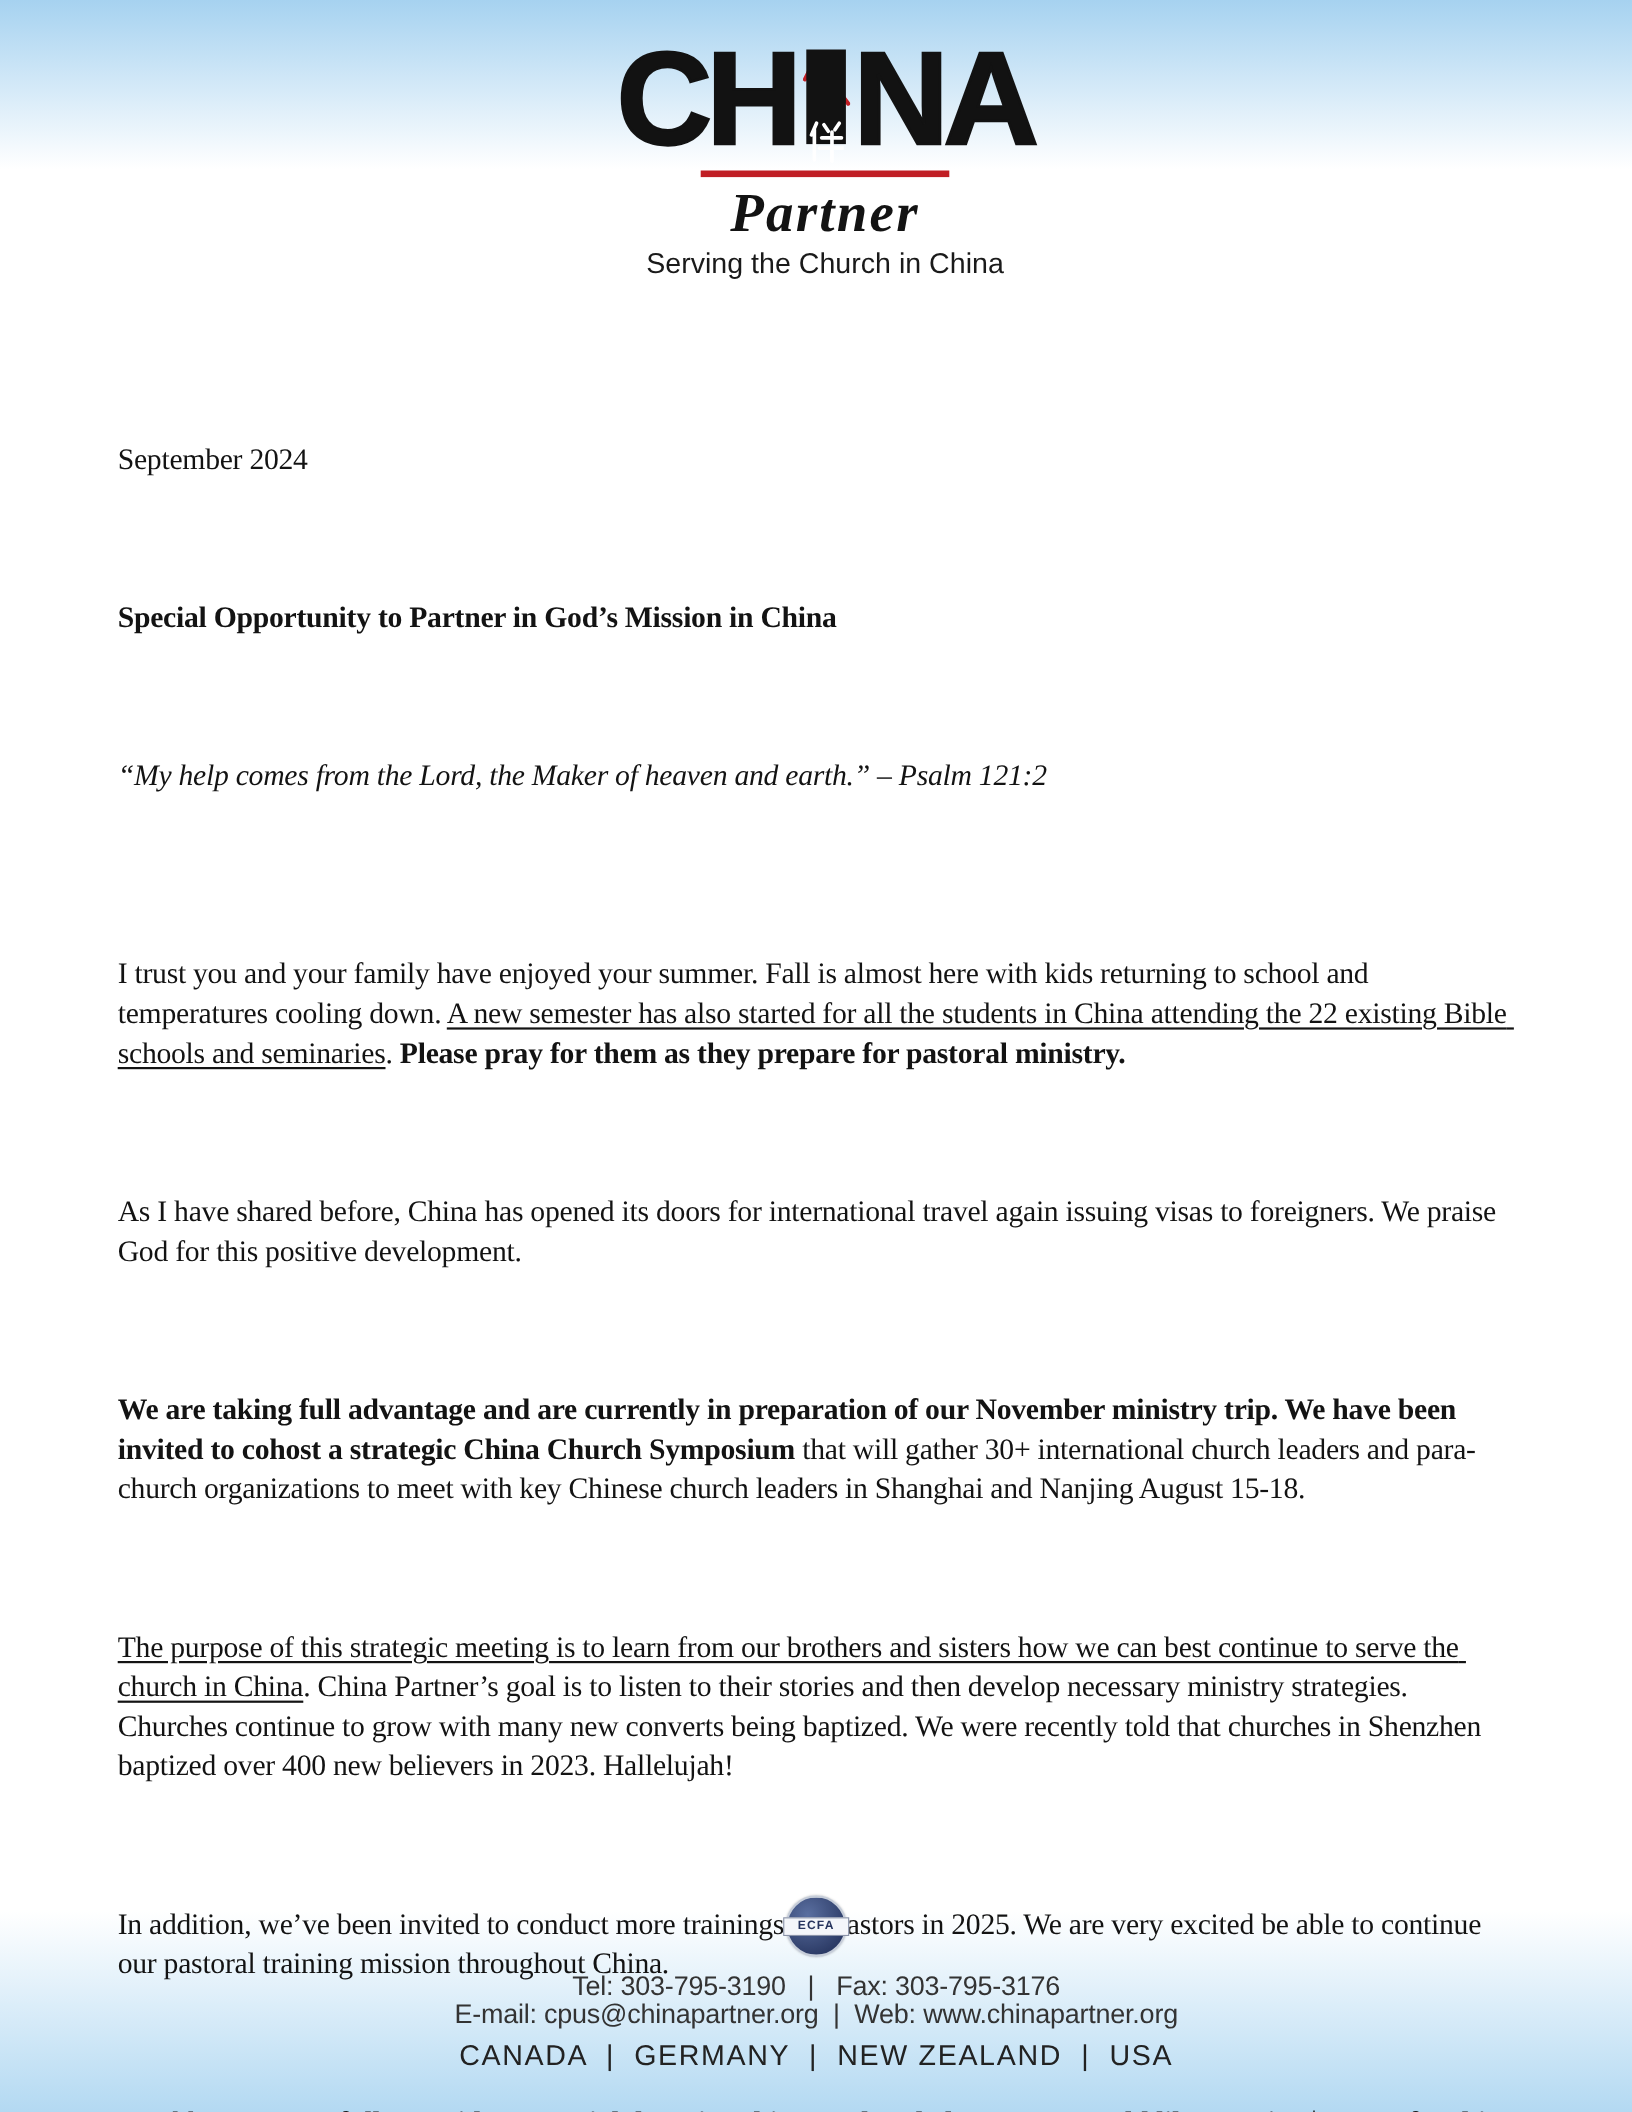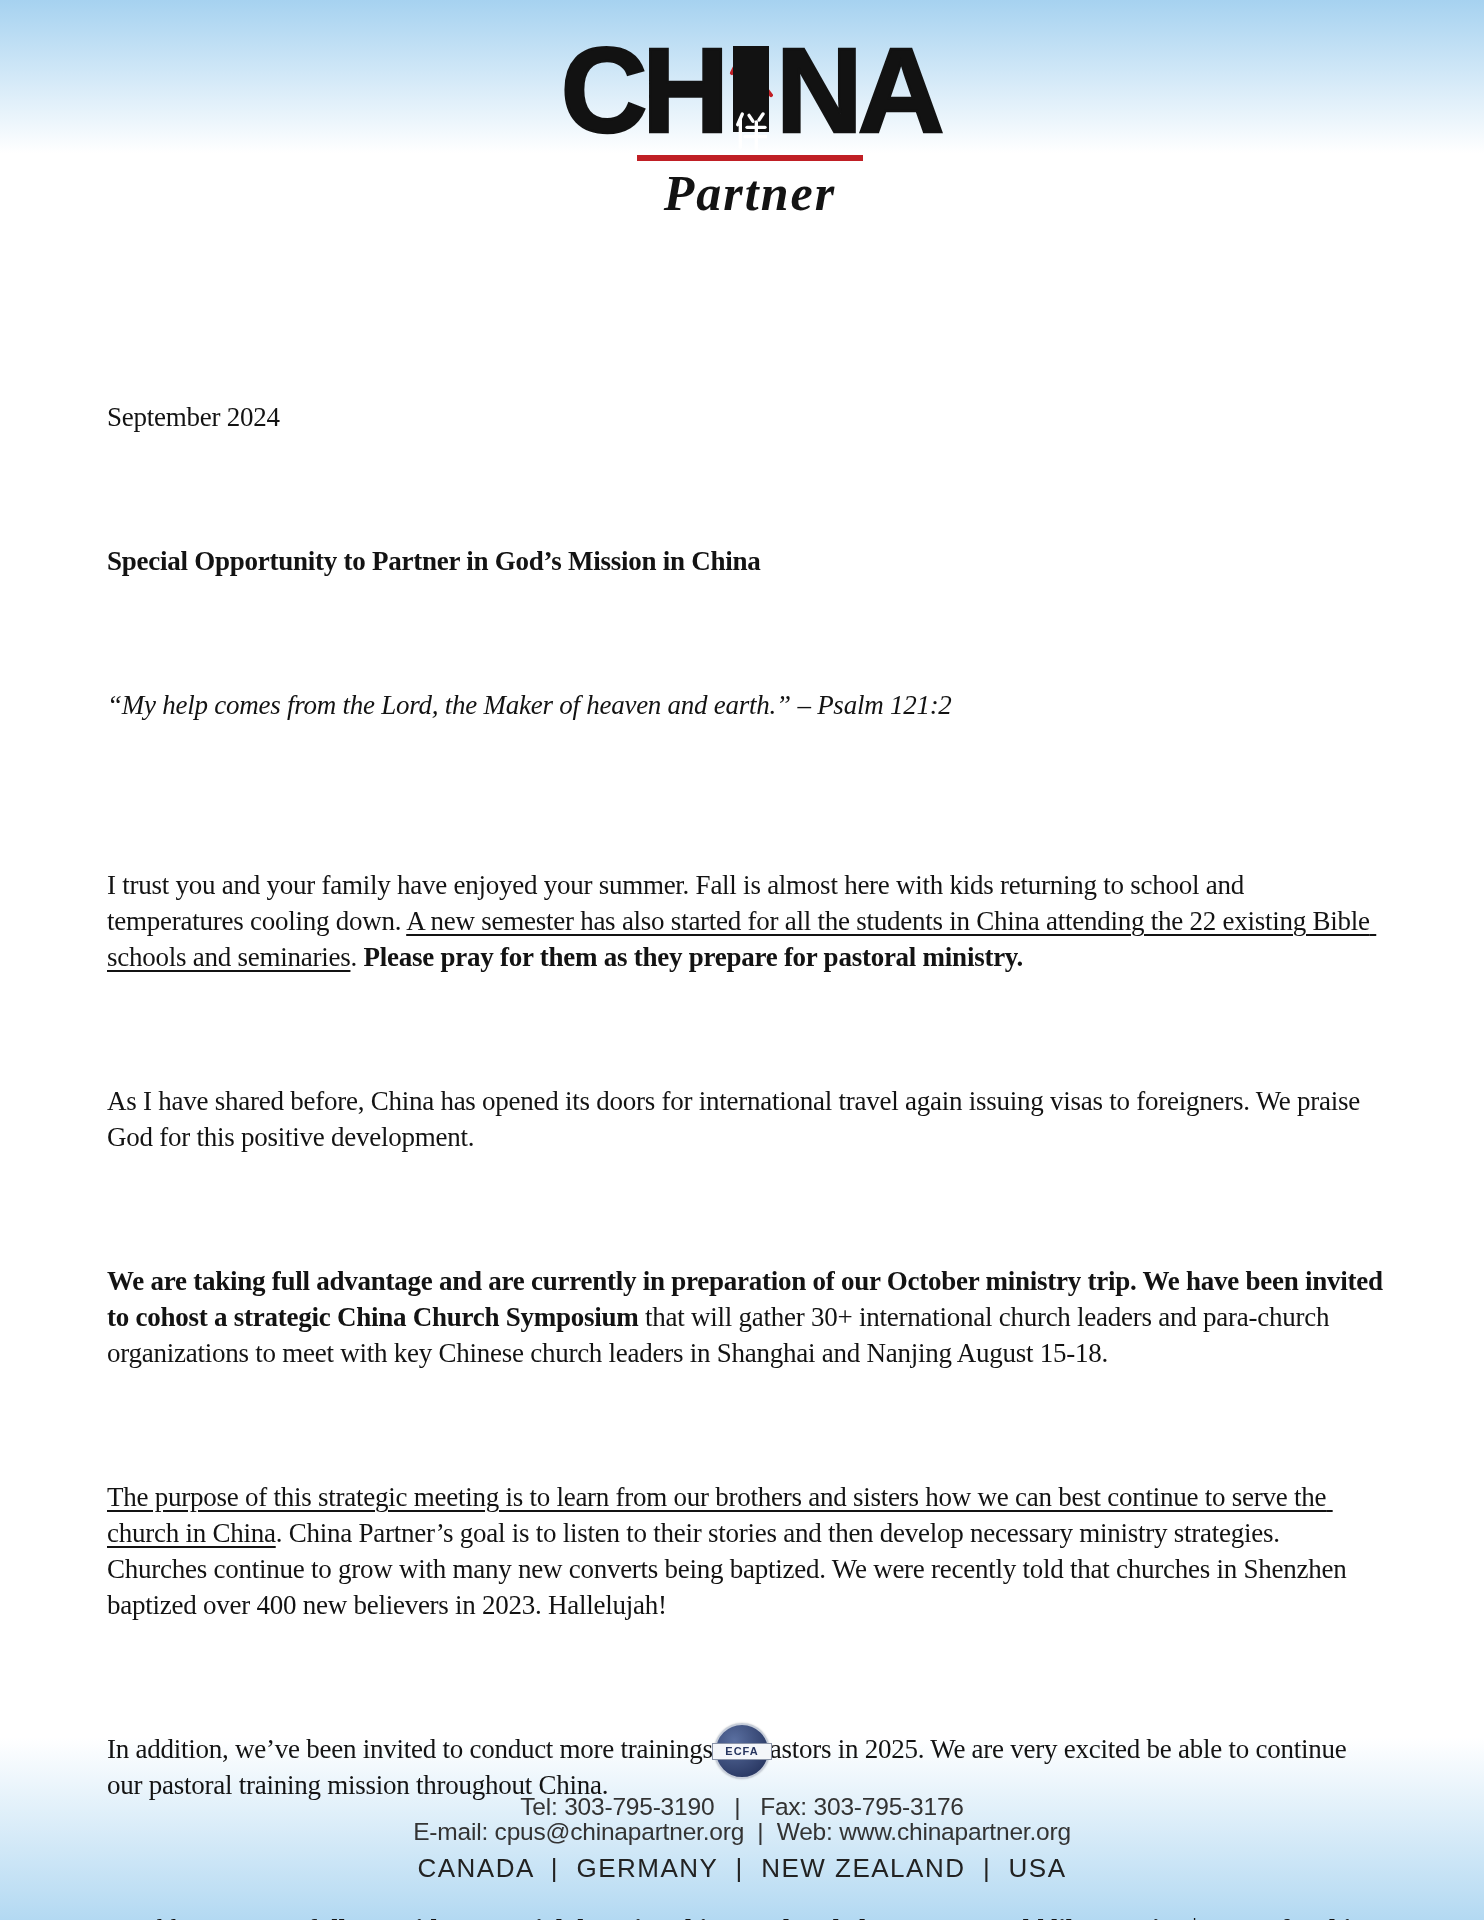--- a/index.html
+++ b/index.html
@@ -105,30 +105,31 @@
             <path d="M21 8 l6 9"></path>
               <path d="M42 6 l-6 9"></path>
             <path d="M18 26 L45 26"></path>
               <path d="M15 40 L48 40"></path>
             <path d="M32 18 L32 58"></path>
           </svg>
         </span></span><span class="cap">NA</span>
       <div class="red-underline"></div>
     </div>
     <div class="logo-partner">Partner</div>
+    <div class="logo-tagline">Serving the Church in China</div>
   </div>
 
   <div class="letter">
     <div class="para">September 2024</div>
     <div class="para heading">Special Opportunity to Partner in God’s Mission in China</div>
     <div class="para"><span class="i">“My help comes from the Lord, the Maker of heaven and earth.” – Psalm 121:2</span></div>
 
     <div class="para"><span>I trust you and your family have enjoyed your summer. Fall is almost here with kids returning to school and temperatures cooling down. </span><span class="u">A new semester has also started for all the students in China attending the 22 existing Bible schools and seminaries</span><span>. </span><span class="b">Please pray for them as they prepare for pastoral ministry.</span></div>
     <div class="para"><span>As I have shared before, China has opened its doors for international travel again issuing visas to foreigners. We praise God for this positive development.</span></div>
-    <div class="para"><span class="b">We are taking full advantage and are currently in preparation of our October ministry trip. We have been invited to cohost a strategic China Church Symposium</span><span> that will gather 30+ international church leaders and para-church organizations to meet with key Chinese church leaders in Shanghai and Nanjing August 15-18.</span></div>
+    <div class="para"><span class="b">We are taking full advantage and are currently in preparation of our November ministry trip. We have been invited to cohost a strategic China Church Symposium</span><span> that will gather 30+ international church leaders and para-church organizations to meet with key Chinese church leaders in Shanghai and Nanjing August 15-18.</span></div>
     <div class="para"><span class="u">The purpose of this strategic meeting is to learn from our brothers and sisters how we can best continue to serve the church in China</span><span>. China Partner’s goal is to listen to their stories and then develop necessary ministry strategies. Churches continue to grow with many new converts being baptized. We were recently told that churches in Shenzhen baptized over 400 new believers in 2023. Hallelujah!</span></div>
     <div class="para"><span>In addition, we’ve been invited to conduct more trainings for pastors in 2025. We are very excited be able to continue our pastoral training mission throughout China.</span></div>
     <div class="para"><span>Would </span><span class="b">you prayerfully consider a special donation this month to help us? We would like to raise $10,000 for </span><span class="b u">this strategic event</span></div>
 
     
 
     
 
     
     

